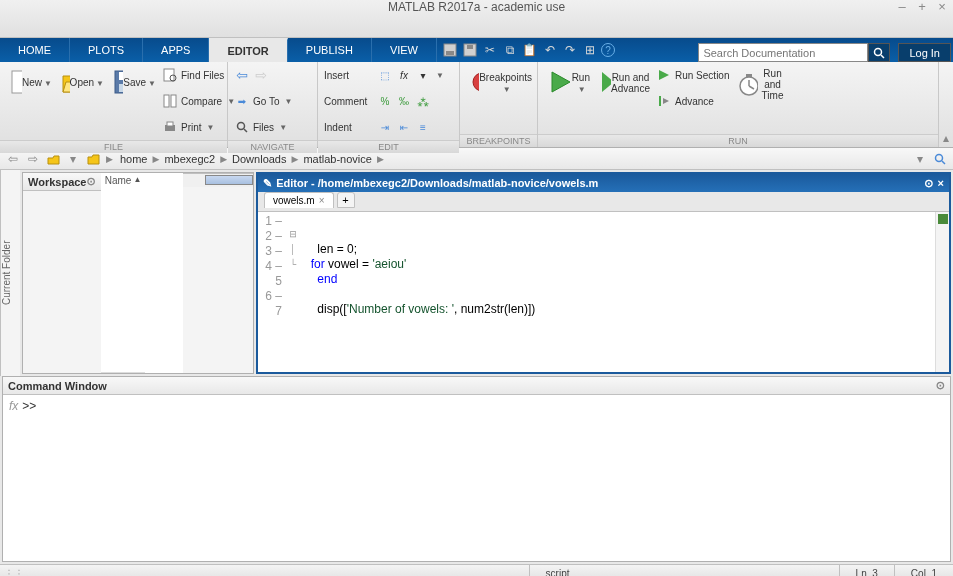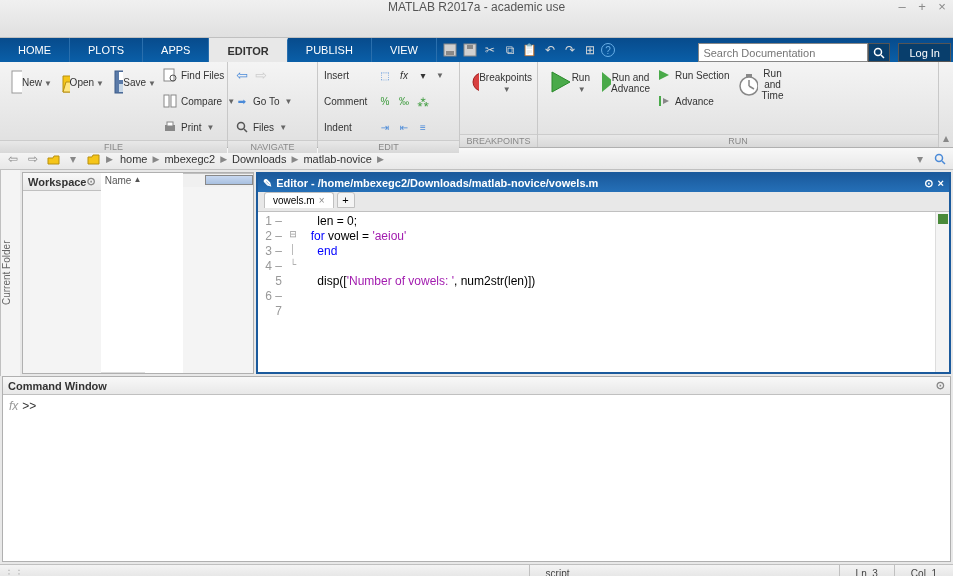--- a/index.html
+++ b/index.html
@@ -53,24 +53,24 @@
 .ed-head .close { margin-left: auto; display: flex; gap: 4px; }
 .ed-head .close span { cursor: pointer; }
 .ed-tabs { height: 20px; background: #e8e8e8; display: flex; align-items: flex-start; padding-left: 6px; border-bottom: 1px solid #c0c0c0; }
 .ed-tab { background: #fff; border: 1px solid #c0c0c0; border-bottom: none; padding: 2px 8px; font-size: 10px; display: flex; gap: 4px; align-items: center; cursor: pointer; border-radius: 3px 3px 0 0; }
 .ed-plus { width: 18px; height: 16px; border: 1px solid #c0c0c0; margin-left: 3px; display: flex; align-items: center; justify-content: center; font-size: 11px; cursor: pointer; background: #f4f4f4; border-radius: 3px 3px 0 0; }
 .ed-body { flex: 1; display: flex; font-family: "Consolas", monospace; font-size: 12px; background: #fff; position: relative; }
 .gutter { width: 28px; text-align: right; padding: 2px 4px 0 0; color: #999; background: #fff; }
 .gutter div { height: 15px; }
 .fold { width: 14px; padding-top: 2px; color: #999; font-size: 9px; }
 .fold div { height: 15px; text-align: center; }
-.code { padding: 2px 0 0 4px; color: #000; }
+.code { padding: 2px 0 0 4px; color: #000; margin-top: 28px; }
 .code div { height: 15px; white-space: pre; }
 .kw { color: #0000ff; }
-.str { color: #a21caf; }
+.str { color: #14532d; }
 .ed-strip { width: 14px; background: #f4f4f4; border-left: 1px solid #ddd; position: absolute; right: 0; top: 0; bottom: 0; }
 .ed-strip .mk { width: 10px; height: 10px; background: #4a8a3a; margin: 2px auto; }
 
 .cmdwin { margin: 0 2px 2px 2px; border: 1px solid #b0b0b0; background: #fff; height: 186px; display: flex; flex-direction: column; }
 .cw-head { height: 18px; background: linear-gradient(#f8f8f8,#e8e8e8); border-bottom: 1px solid #c0c0c0; display: flex; align-items: center; padding: 0 5px; font-size: 11px; font-weight: bold; color: #333; }
 .cw-body { flex: 1; padding: 4px 6px; font-family: "Consolas", monospace; font-size: 12px; display: flex; }
 .cw-fx { color: #999; font-style: italic; margin-right: 4px; }
 .cw-prompt { color: #333; }
 
 .statusbar { height: 18px; background: linear-gradient(#f4f4f4,#e0e0e0); border-top: 1px solid #c0c0c0; display: flex; align-items: center; font-size: 10px; color: #444; }

